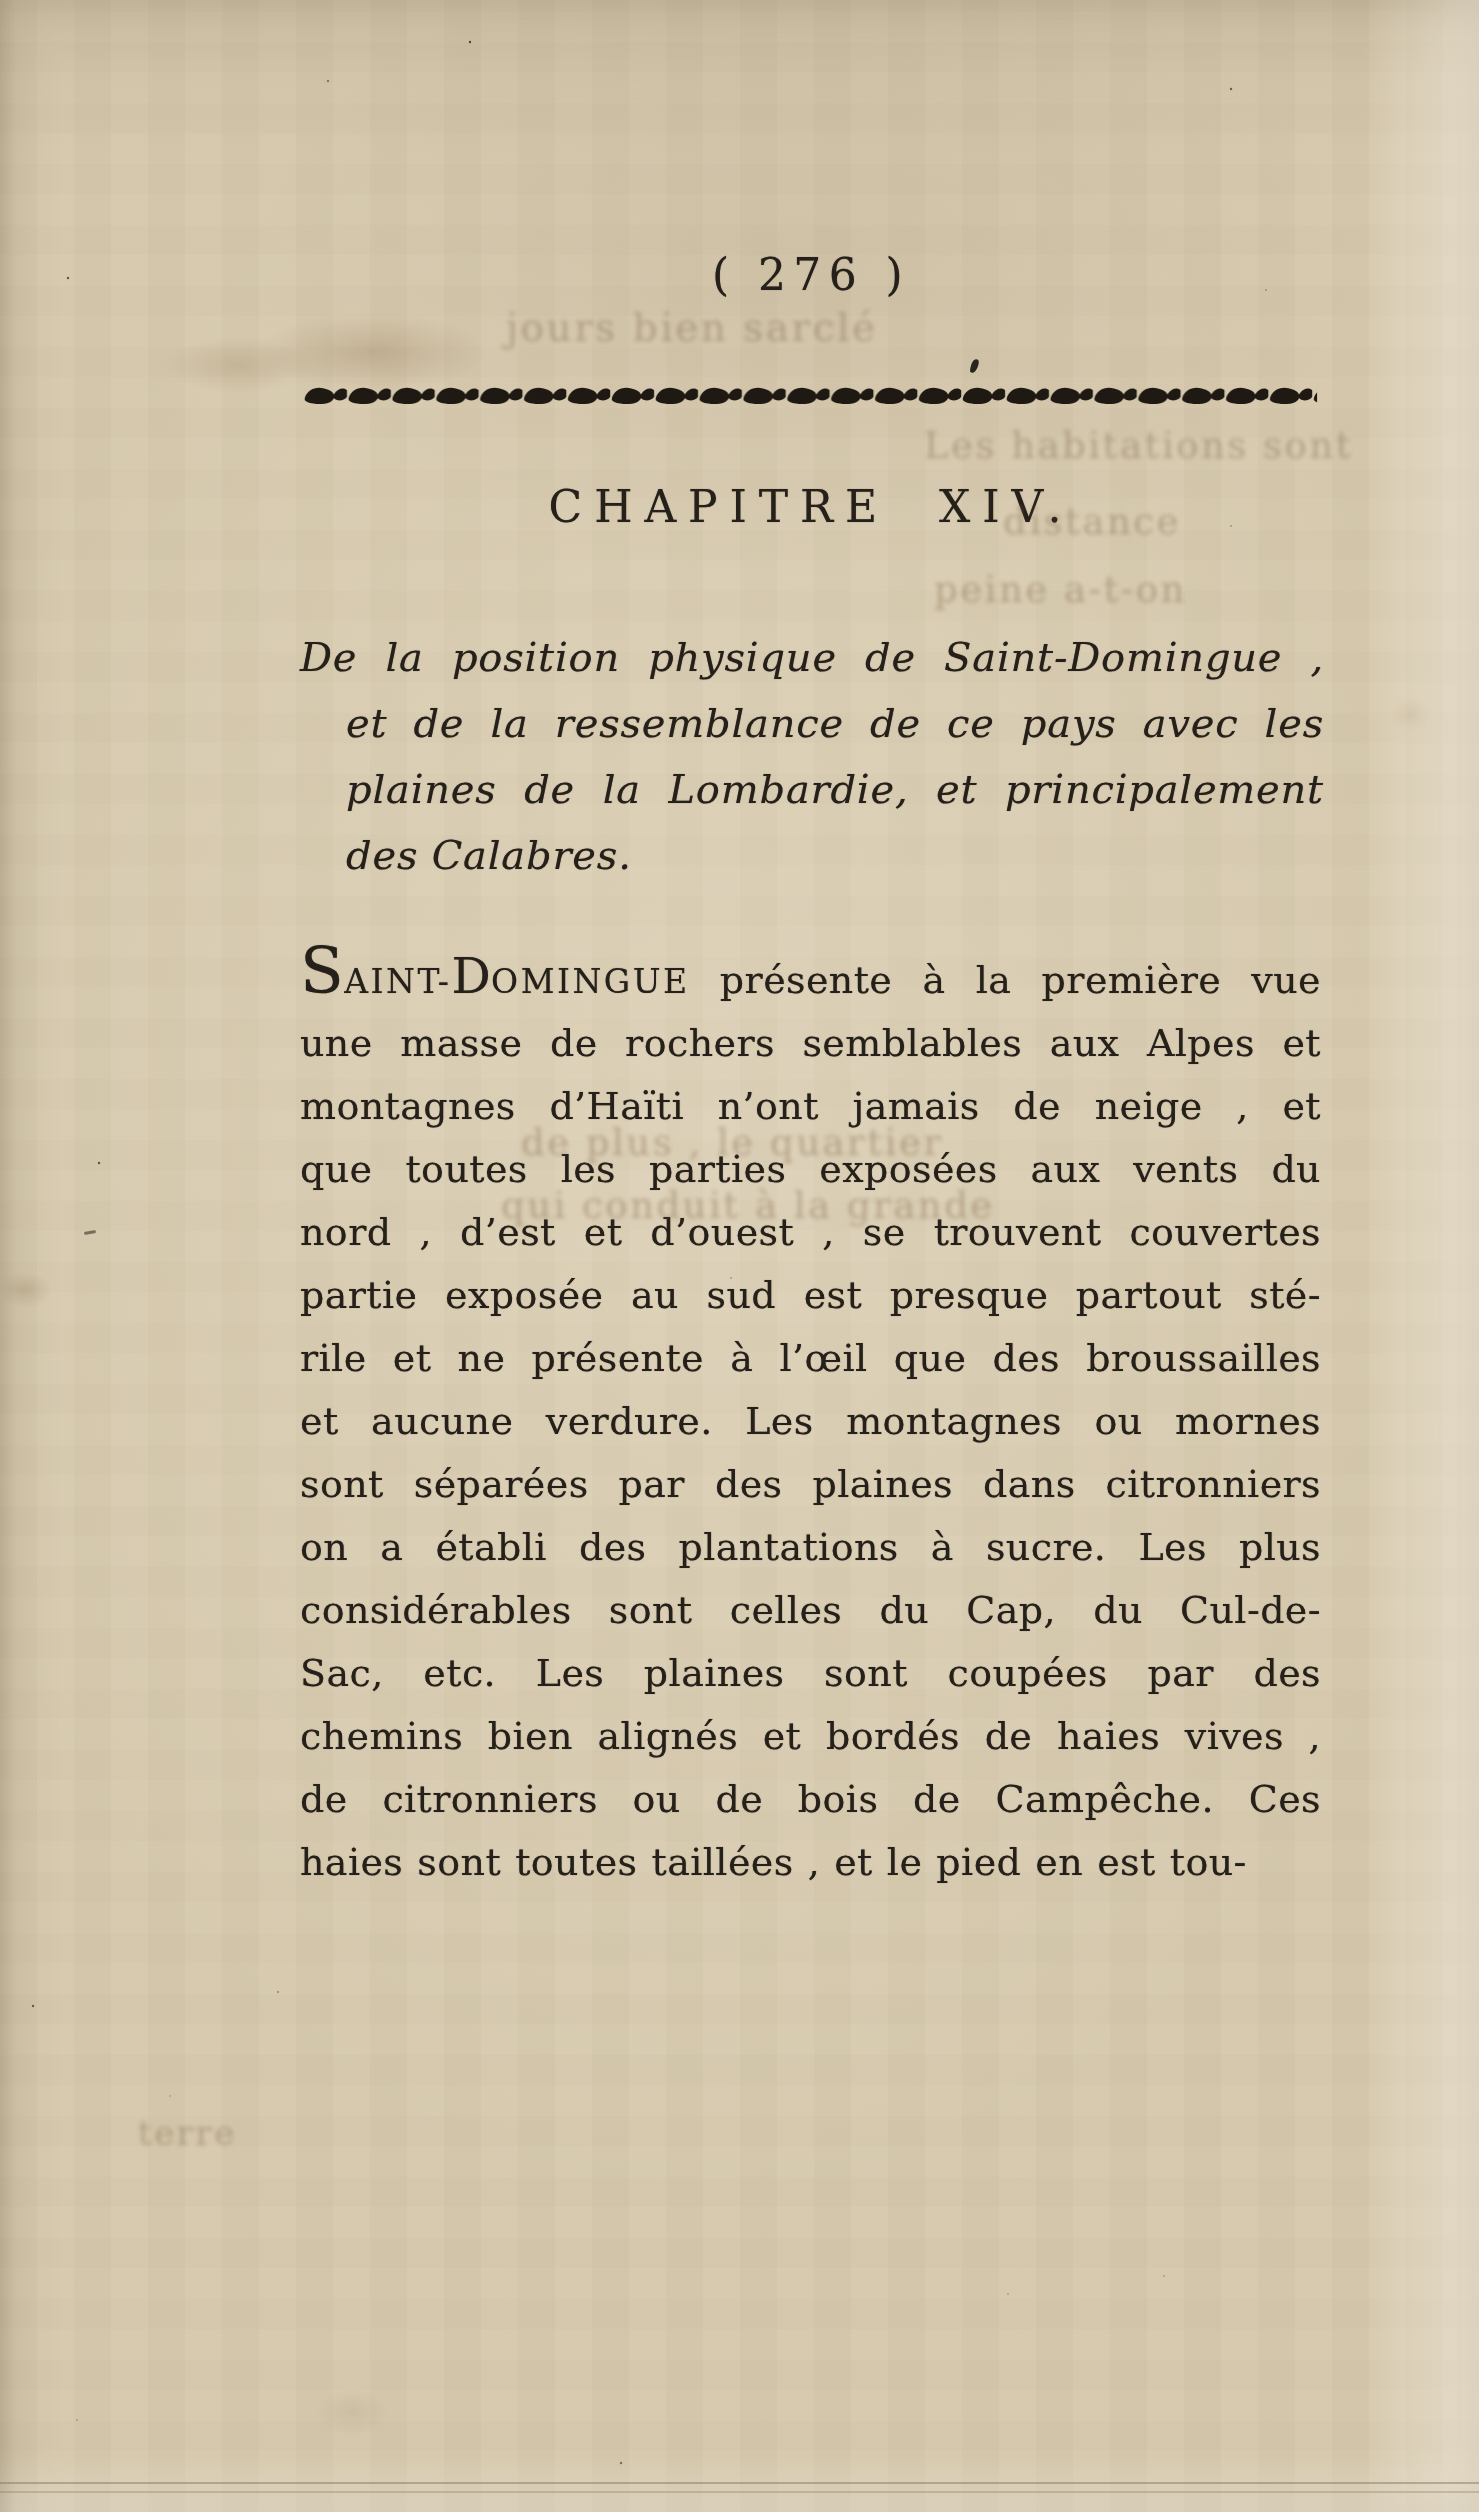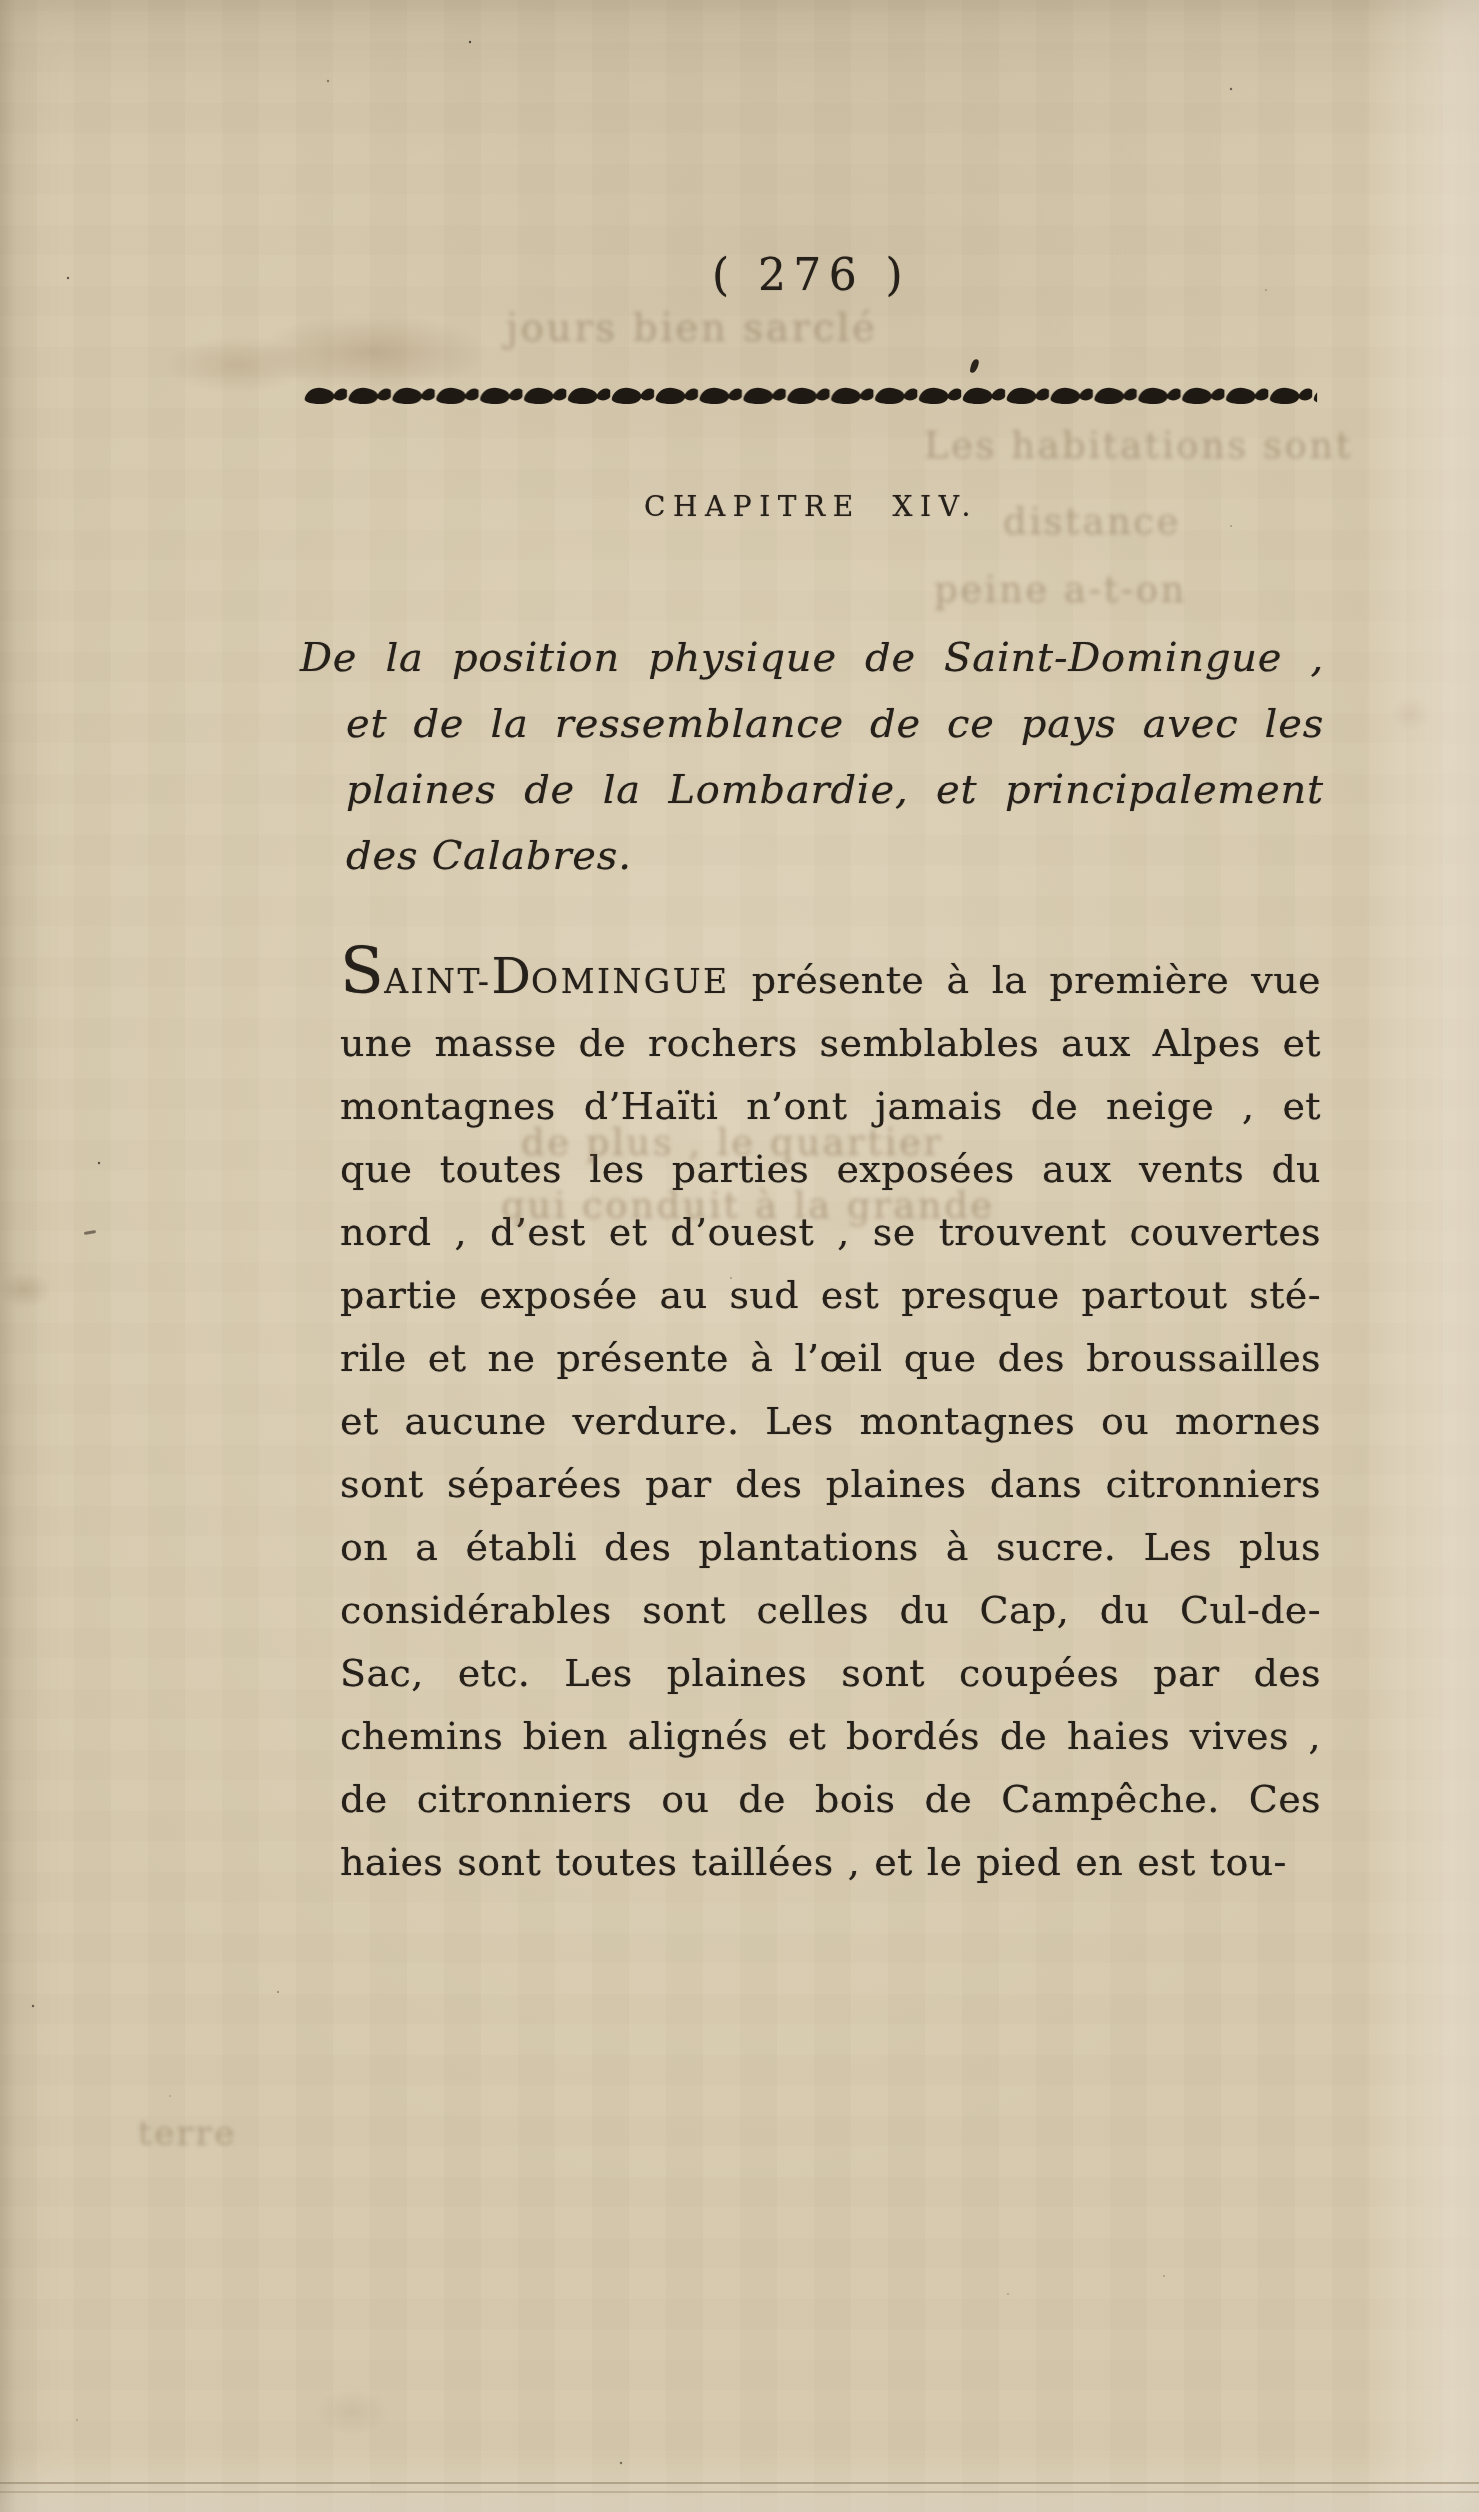--- a/index.html
+++ b/index.html
@@ -29,36 +29,36 @@
   }
   .ink{ text-shadow:0 0 1px rgba(40,32,24,0.55); }
 
   .pagenum{
     position:absolute; left:811px; top:252px; transform:translateX(-50%);
     font-size:44px; line-height:46px; letter-spacing:7.4px; white-space:nowrap;
   }
   .rope{ position:absolute; left:300px; top:382px; }
   .chapter{
     position:absolute; left:811px; top:482px; transform:translateX(-50%);
-    font-size:28px; line-height:49px; letter-spacing:0.27em; word-spacing:0.55em;
+    font-size:44px; line-height:49px; letter-spacing:0.27em; word-spacing:0.55em;
     white-space:nowrap;
   }
   .subtitle{
     position:absolute; left:300px; top:624px; width:1024px;
     font-style:italic; font-size:40px; line-height:66px; letter-spacing:0.8px;
   }
   .subtitle .line{ height:66px; }
   .subtitle .line.indent{ padding-left:46px; }
   .subtitle .line.jl{ text-align:justify; text-align-last:justify; }
 
   .bodytext{
     position:absolute; left:300px; top:949px; width:1021px;
     font-size:38px; line-height:63px; letter-spacing:0.4px; word-spacing:1.6px;
   }
-  .bodytext .line{ height:63px; white-space:nowrap;margin-left:40px; }
+  .bodytext .line{ height:63px; white-space:nowrap; }
   .bodytext .line.jl{ text-align:justify; text-align-last:justify; white-space:normal; }
   .cap1{ font-size:64px; line-height:0.8px; }
   .cap2{ font-size:49px; line-height:0.8px; }
   .sc{ font-size:33px; line-height:0.8px; letter-spacing:2.5px; }
 
   .ghost{
     position:absolute; color:rgba(125,100,70,0.55);
     filter:blur(2.1px); letter-spacing:2.5px; opacity:0.75; white-space:nowrap;
   }
 

